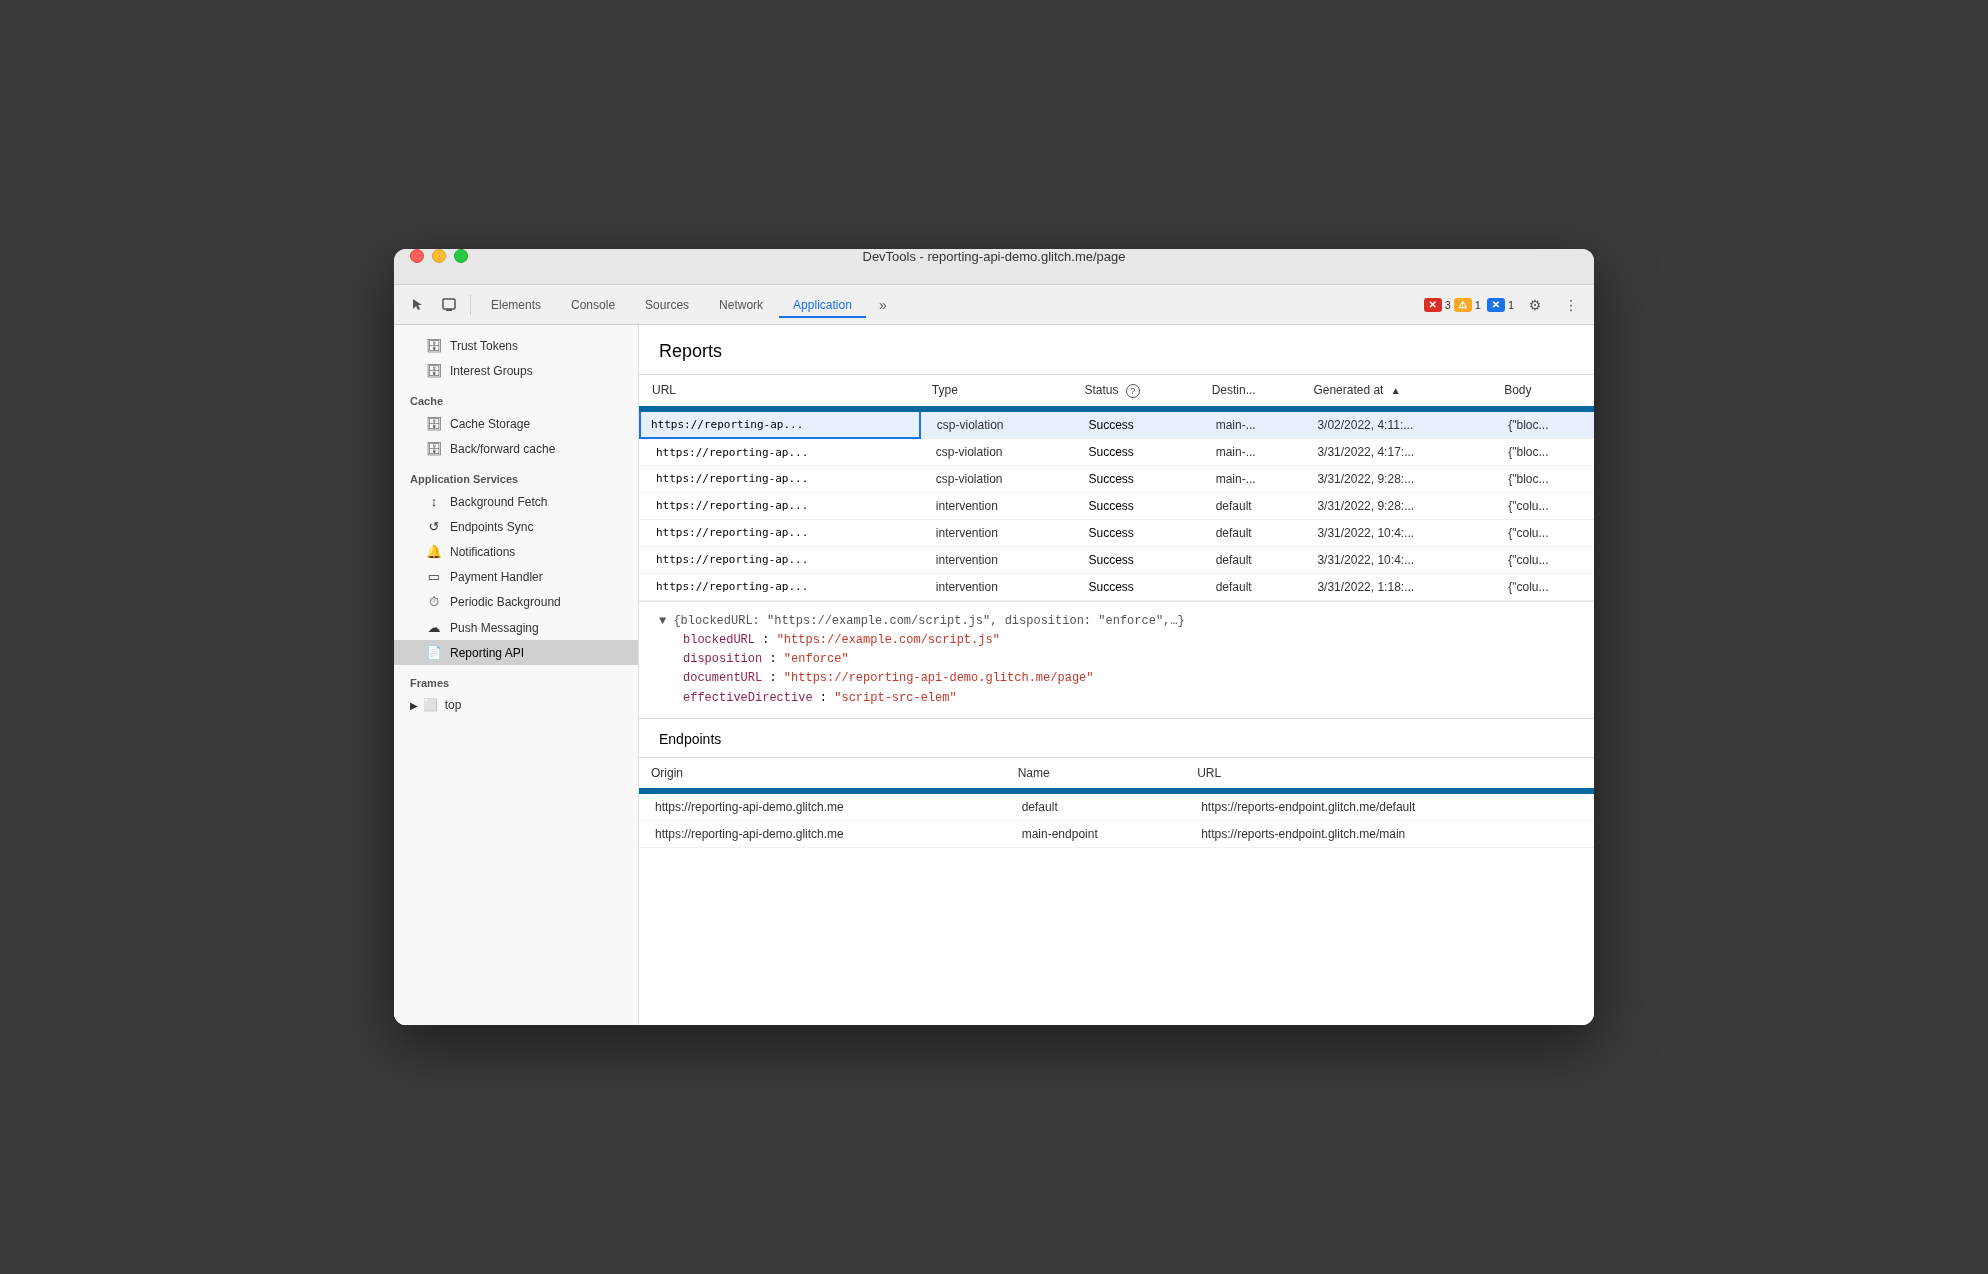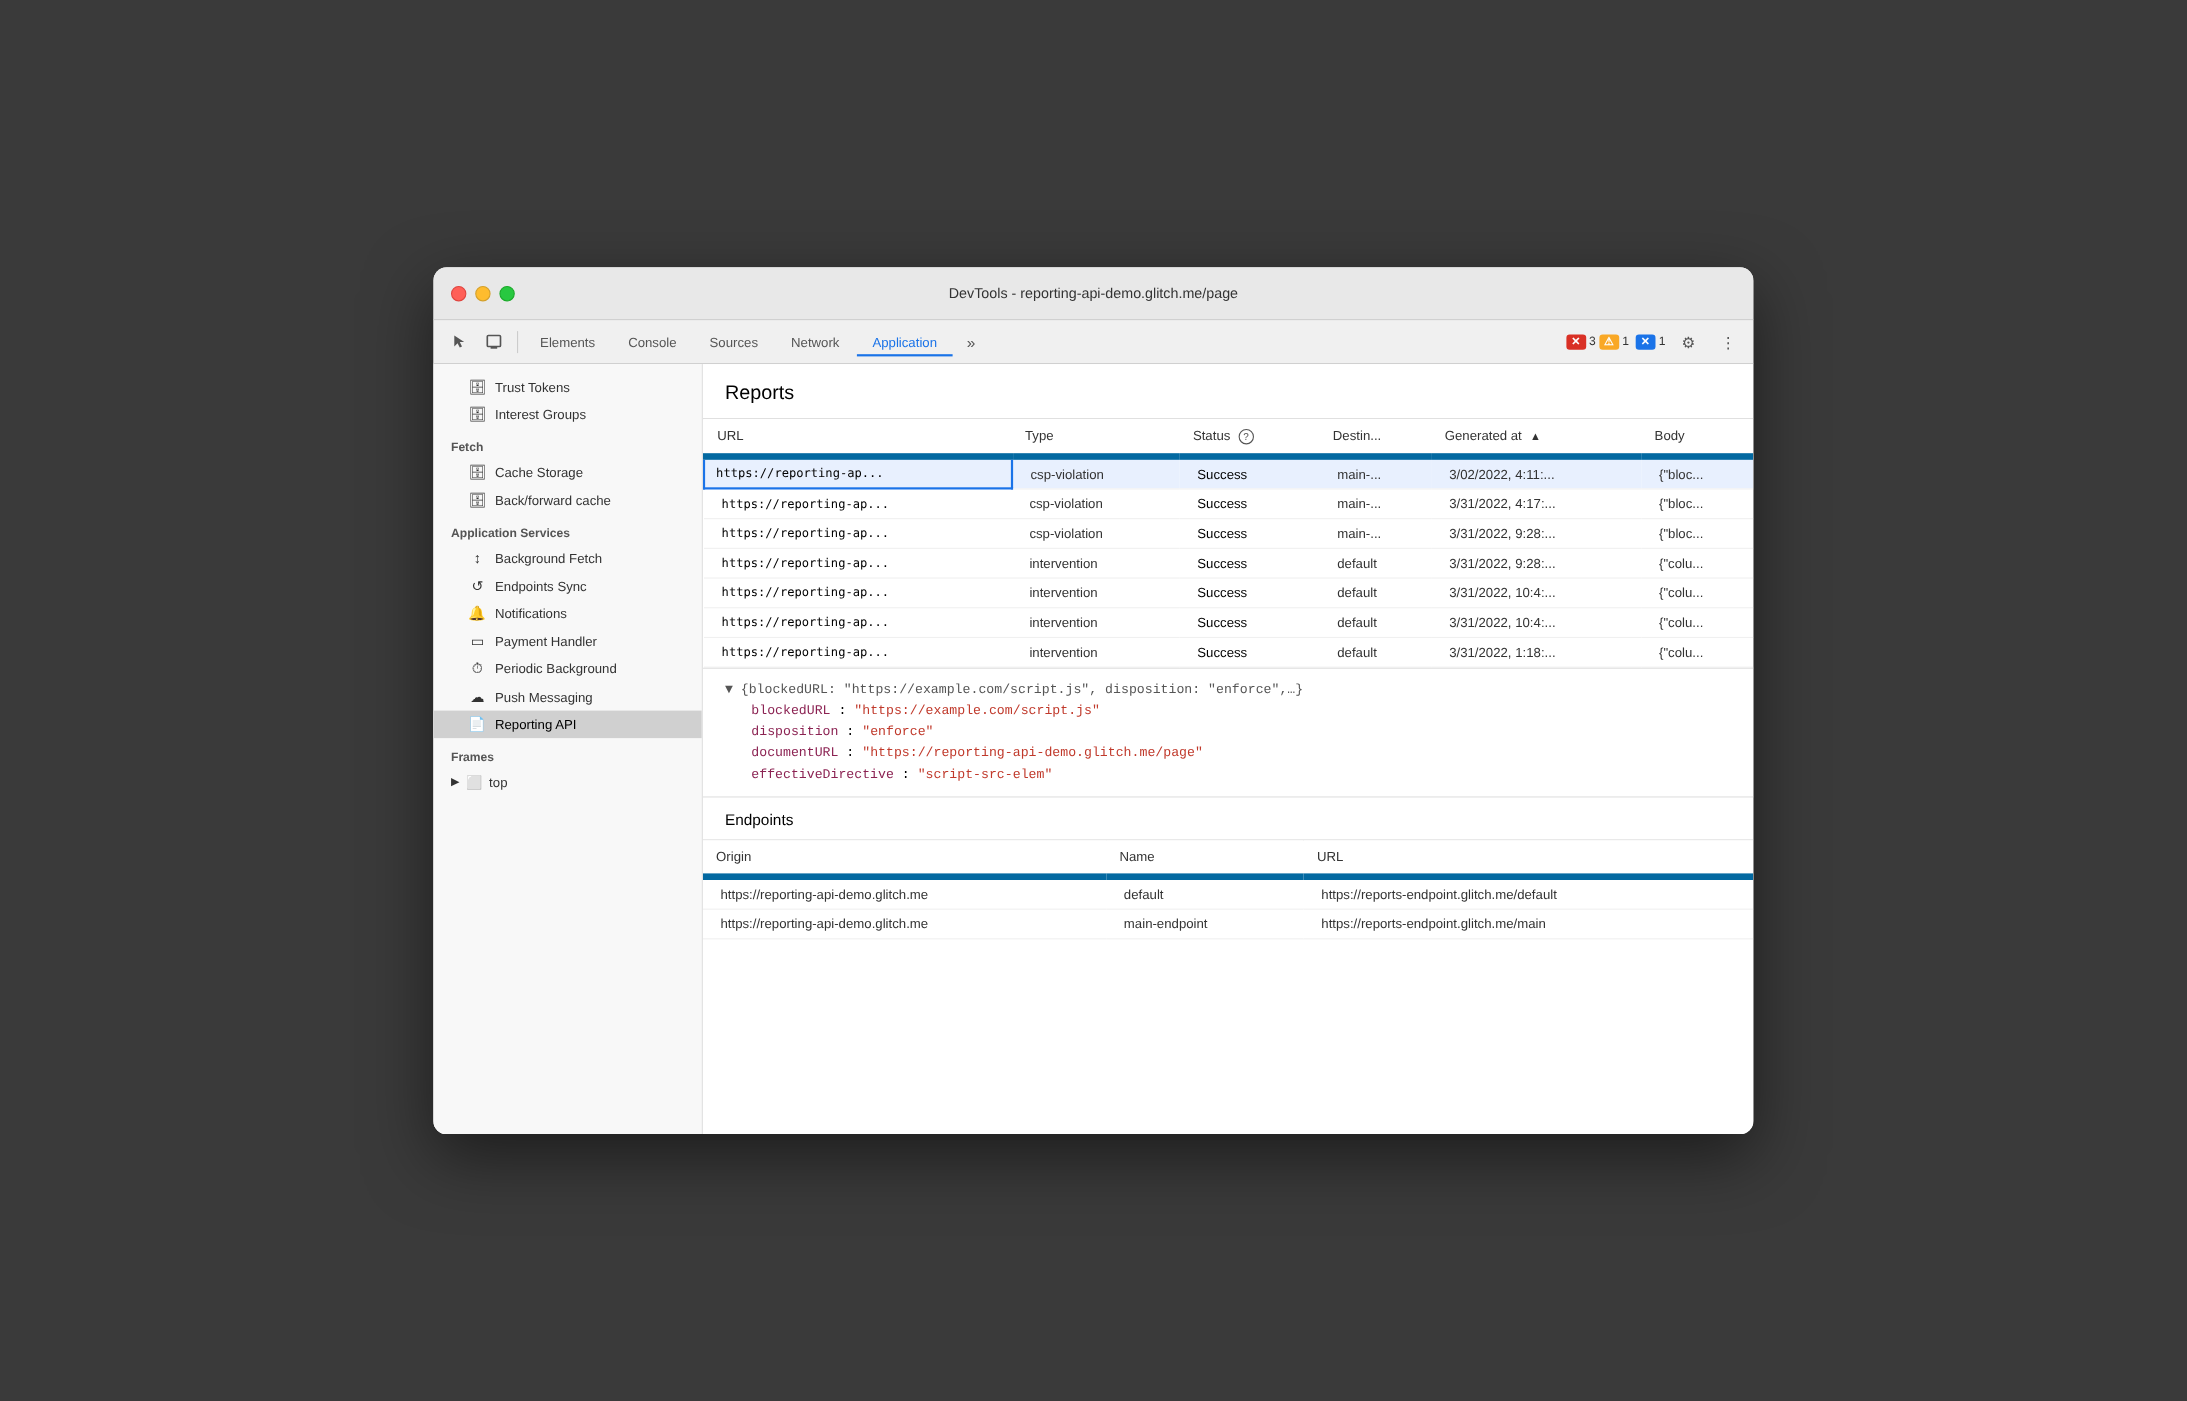--- a/index.html
+++ b/index.html
@@ -13,23 +13,22 @@
     }
     .window {
       width: 1200px;
       background: #f5f5f5;
       border-radius: 12px;
       overflow: hidden;
       box-shadow: 0 20px 60px rgba(0,0,0,0.5);
     }
     .titlebar {
       background: #e8e8e8;
-      height: 48px;
-      display: flex;
-      align-items: center;
+      height: 36px;
+      display: flex;
       padding: 0 16px;
       border-bottom: 1px solid #d0d0d0;
       position: relative;
     }
     .traffic-lights {
       display: flex;
       gap: 8px;
     }
     .traffic-light {
       width: 14px;
@@ -314,21 +313,21 @@
 
       <div class="sidebar-item">
         <span class="sidebar-item-icon">🗄</span>
         <span>Trust Tokens</span>
       </div>
       <div class="sidebar-item">
         <span class="sidebar-item-icon">🗄</span>
         <span>Interest Groups</span>
       </div>
 
-      <div class="sidebar-section-label">Fetch</div>
+      <div class="sidebar-section-label">Cache</div>
       <div class="sidebar-item">
         <span class="sidebar-item-icon">🗄</span>
         <span>Cache Storage</span>
       </div>
       <div class="sidebar-item">
         <span class="sidebar-item-icon">🗄</span>
         <span>Back/forward cache</span>
       </div>
 
       <div class="sidebar-section-label">Application Services</div>

